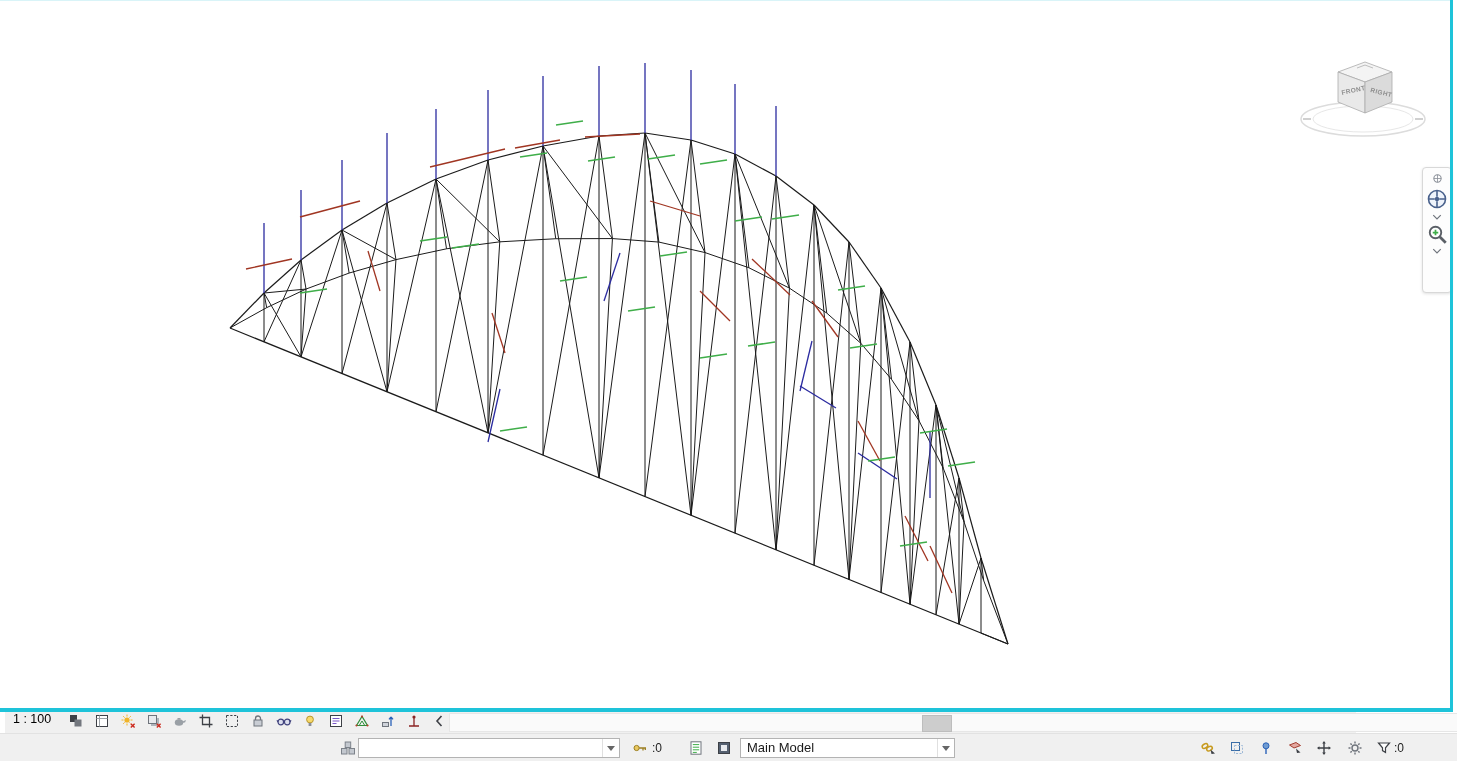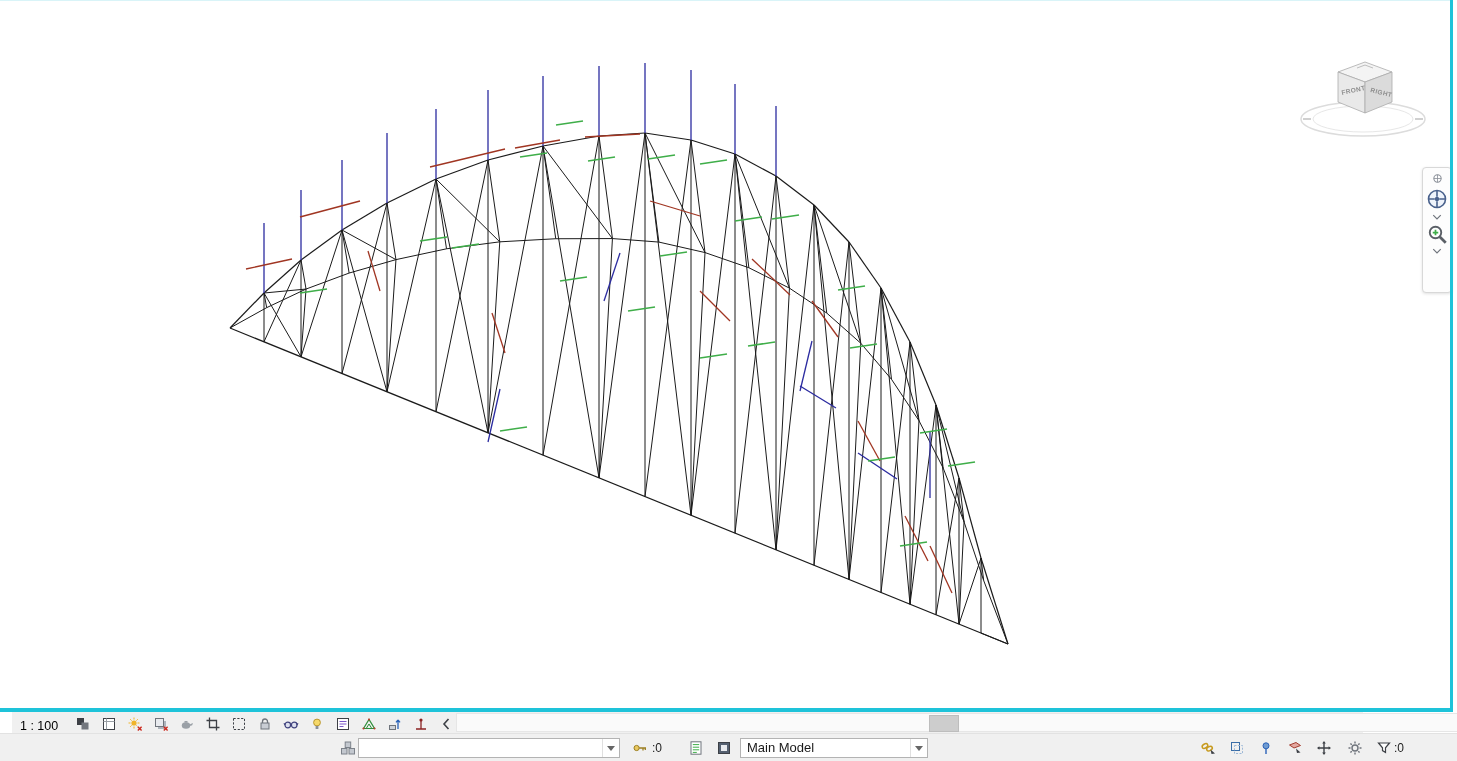--- a/index.html
+++ b/index.html
@@ -12,22 +12,22 @@
   .cyan-bottom{position:absolute;left:0;top:708px;width:1453px;height:4px;background:#1ec3d9;}
   
   .viewcube{position:absolute;left:1295px;top:48px;width:150px;height:100px;}
   .viewcube text{font-family:"Liberation Sans",sans-serif;font-size:6.5px;font-weight:bold;fill:#8f8f8f;letter-spacing:.4px;}
   
   .navbar{position:absolute;left:1422px;top:166px;width:30px;height:126px;background:#fdfdfd;
           border:1px solid #d8d8d8;border-radius:4px;box-shadow:0 1px 3px rgba(0,0,0,.12);
           display:flex;flex-direction:column;align-items:center;gap:3px;padding:4px 0;box-sizing:border-box;}
   .nav-btn{width:24px;display:flex;justify-content:center;cursor:pointer;}
   
-  .viewbar{position:absolute;left:12px;top:712px;width:1351px;height:21px;background:#f0f0f0;
-           display:flex;align-items:flex-end;}
+  .viewbar{position:absolute;left:5px;top:712px;width:1351px;height:21px;background:#f0f0f0;
+           display:flex;align-items:flex-start;}
   .scale{font-size:12.5px;color:#000;padding:0 6px 0 8px;white-space:nowrap;cursor:pointer;}
   .vbar-icons{display:flex;align-items:center;gap:8px;margin-left:10px;}
   .vicon{width:18px;height:18px;display:inline-flex;align-items:center;justify-content:center;cursor:pointer;}
   .vicon svg{width:16px;height:16px;}
   .hscroll{position:absolute;left:444px;top:1px;width:1013px;height:19px;background:#fafafa;
            border:1px solid #e6e6e6;box-sizing:border-box;}
   .hthumb{position:absolute;left:472px;top:1px;width:28px;height:15px;background:#cdcdcd;border:1px solid #bdbdbd;}
   
   .statusbar{position:absolute;left:0;top:733px;width:1457px;height:28px;background:#f0f0f0;border-top:1px solid #e2e2e2;}
   .sb-item{position:absolute;top:4px;height:20px;display:flex;align-items:center;}
@@ -417,21 +417,21 @@
         </span>
     </span>
     <span class="sb-item" style="left:714px">
       <span class="sb-icon">
           <svg viewBox="0 0 16 16">
             <rect x="2.5" y="2.5" width="11" height="11" fill="#556070" stroke="#3d4046"></rect>
             <rect x="5" y="5" width="6" height="6" fill="#e8eaee"></rect>
           </svg>
         </span>
     </span>
-    <span class="sb-item combo" style="left:740px;width:188px">
+    <span class="sb-item combo" style="left:740px;width:215px">
       <span class="txt">Main Model</span>
       <span class="arrow"></span>
     </span>
 
     <span class="sb-item" style="left:1198px">
       <span class="sb-icon">
           <svg viewBox="0 0 16 16">
             <g fill="none" stroke="#c79a1e" stroke-width="1.5">
               <ellipse cx="5" cy="6" rx="3" ry="2" transform="rotate(-30 5 6)"></ellipse>
               <ellipse cx="9.5" cy="8.6" rx="3" ry="2" transform="rotate(-30 9.5 8.6)"></ellipse>

